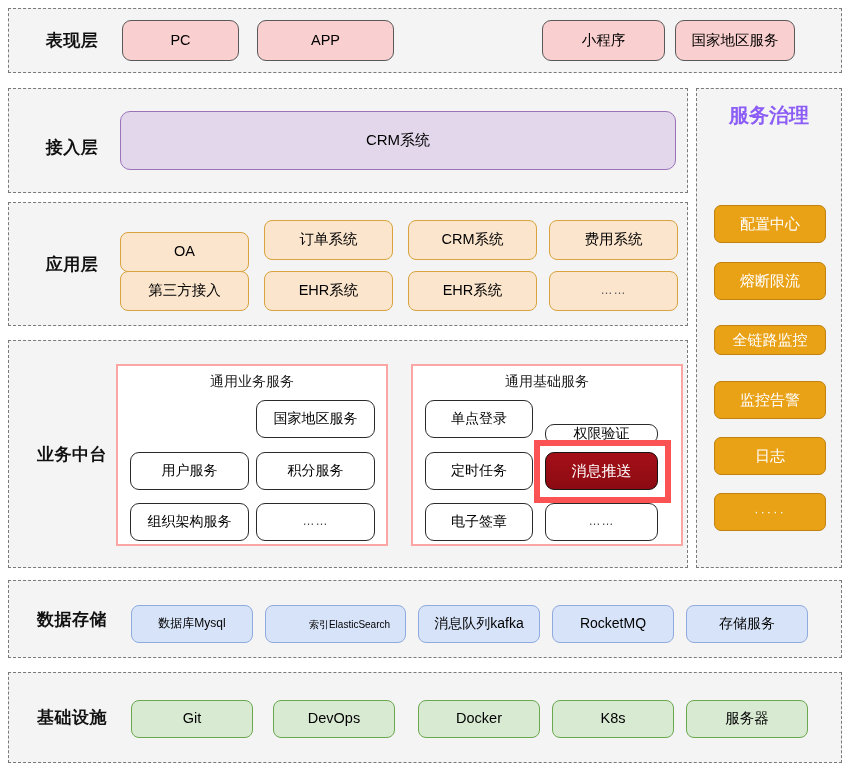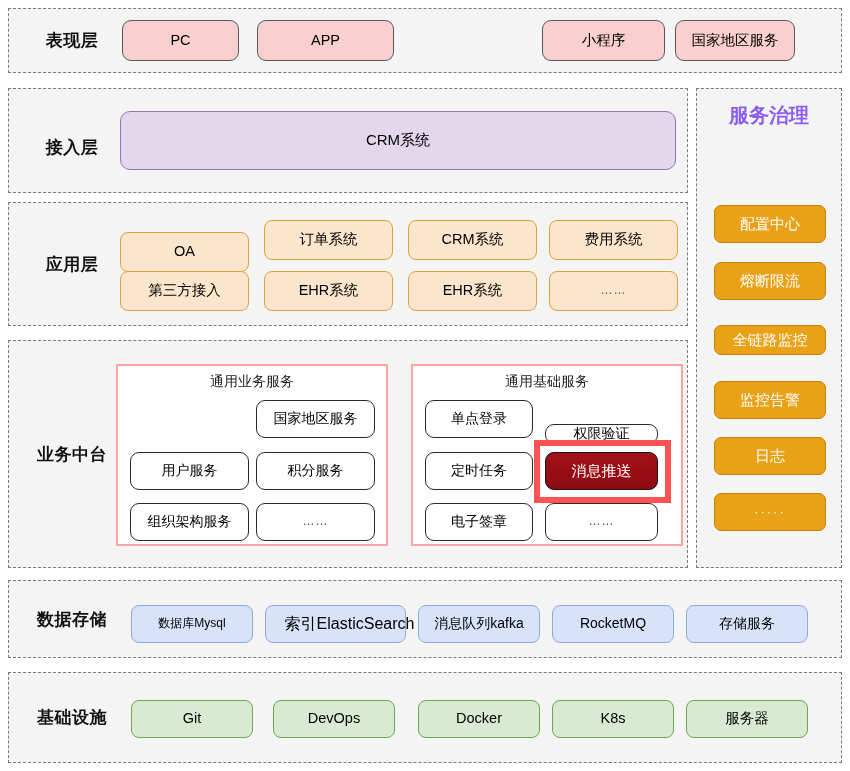--- a/index.html
+++ b/index.html
@@ -164,21 +164,21 @@
   <div class="node gov" style="position:absolute; left:714px; top:262px; width:112px; height:38px;">熔断限流</div>
   <div class="node gov" style="position:absolute; left:714px; top:325px; width:112px; height:30px;">全链路监控</div>
   <div class="node gov" style="position:absolute; left:714px; top:381px; width:112px; height:38px;">监控告警</div>
   <div class="node gov" style="position:absolute; left:714px; top:437px; width:112px; height:38px;">日志</div>
   <div class="node gov" style="position:absolute; left:714px; top:493px; width:112px; height:38px; font-size:13px; letter-spacing:2px;">·····</div>
 
   <div class="layer" style="left:8px; top:580px; width:834px; height:78px;">
     <div class="layer-label" style="width:110px; margin-left:8px;">数据存储</div>
   </div>
   <div class="node blue" style="position:absolute; left:131px; top:605px; width:122px; height:38px; font-size:12px;">数据库Mysql</div>
-  <div class="node blue" style="position:absolute; left:265px; top:605px; width:141px; height:38px; font-size:16px;padding-left:28px;">索引ElasticSearch</div>
+  <div class="node blue" style="position:absolute; left:265px; top:605px; width:141px; height:38px; font-size:10px;padding-left:28px;">索引ElasticSearch</div>
   <div class="node blue" style="position:absolute; left:418px; top:605px; width:122px; height:38px; font-size:14px;text-align:center;">消息队列kafka</div>
   <div class="node blue" style="position:absolute; left:552px; top:605px; width:122px; height:38px; font-size:14px;">RocketMQ</div>
   <div class="node blue" style="position:absolute; left:686px; top:605px; width:122px; height:38px; font-size:14px;">存储服务</div>
 
   <div class="layer" style="left:8px; top:672px; width:834px; height:91px;">
     <div class="layer-label" style="width:110px; margin-left:8px;">基础设施</div>
   </div>
   <div class="node green" style="position:absolute; left:131px; top:700px; width:122px; height:38px;">Git</div>
   <div class="node green" style="position:absolute; left:273px; top:700px; width:122px; height:38px;">DevOps</div>
   <div class="node green" style="position:absolute; left:418px; top:700px; width:122px; height:38px;">Docker</div>

